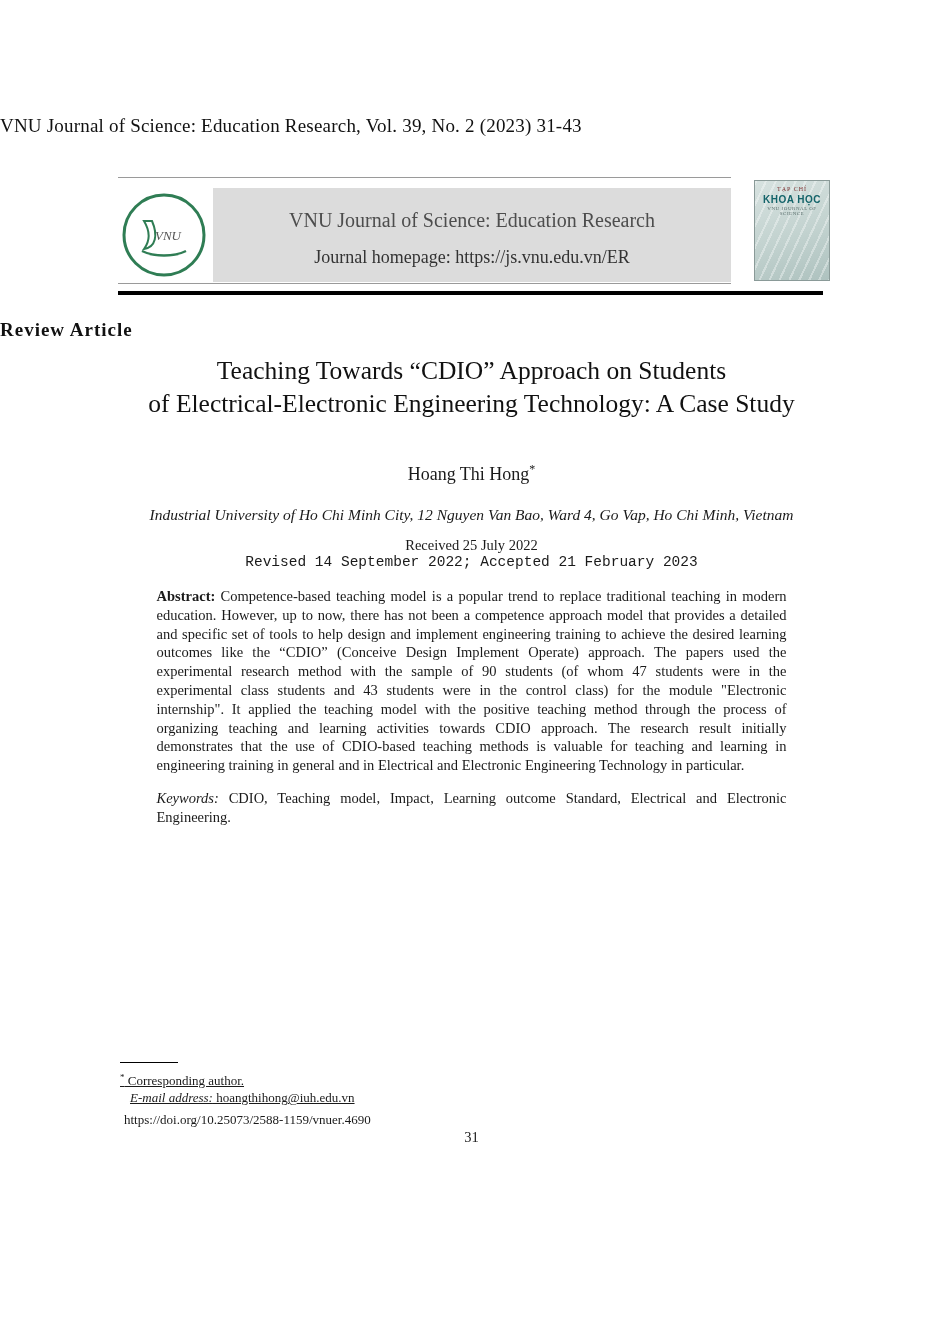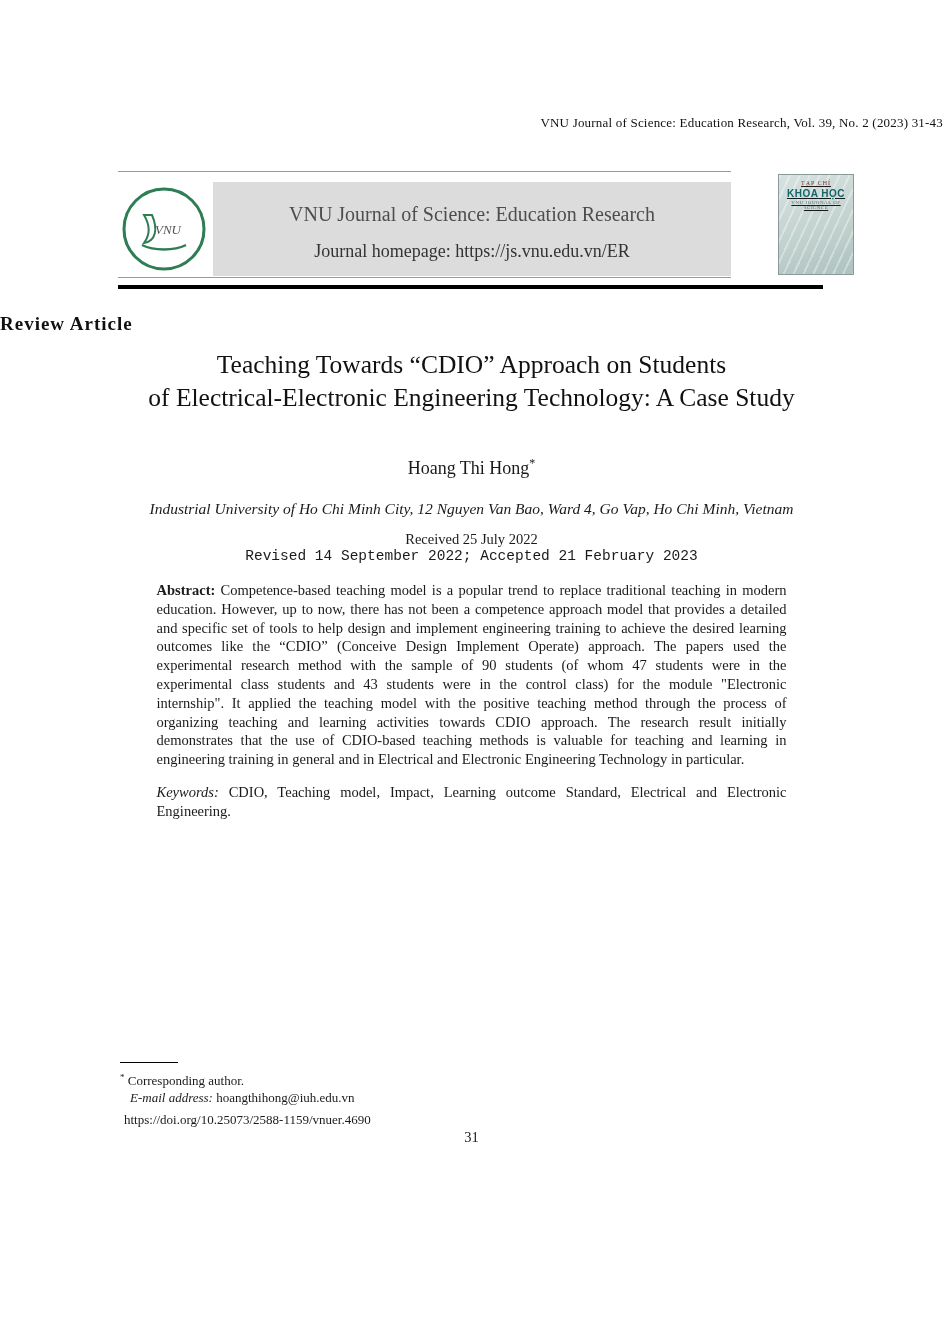--- a/index.html
+++ b/index.html
@@ -7,22 +7,22 @@
     position:relative;
     width:943px;height:1333px;
     margin:0 auto;
     background:#ffffff;
     font-family:"Liberation Serif","DejaVu Serif",serif;
     color:#1a1a1a;
     overflow:hidden;
   }
   .running-head{
     padding-top:115px;
-    text-align:right;
-    font-size:13px;
+    text-align:left;
+    font-size:19px;
     letter-spacing:0.2px;
     color:#111;
   }
   
   .banner{
     position:relative;
     margin:40px 0 0 118px;
     width:705px;height:107px;
   }
   .banner-line-top,.banner-line-bottom{
@@ -42,29 +42,28 @@
     margin-top:21px;
     font-size:20px;
     color:#4d4d4d;
   }
   .homepage{
     margin-top:15px;
     font-size:18px;
     color:#333;
   }
   .cover{
-    position:absolute;left:660px;top:3px;width:76px;height:101px;
+    position:absolute;left:636px;top:3px;width:76px;height:101px;
     border:1px solid #8a9a98;
     background:
       repeating-linear-gradient(115deg, rgba(255,255,255,0.35) 0 2px, rgba(255,255,255,0) 2px 9px),
       linear-gradient(160deg,#d7e2e0 0%,#c2d2cf 55%,#aec2bf 100%);
     box-sizing:border-box;
     text-align:center;
     overflow:hidden;
-    text-decoration:underline;
   }
   .cover-top{
     margin-top:5px;
     font-size:6px;
     color:#7c3030;
     letter-spacing:1px;
   }
   .cover-title{
     margin-top:2px;
     font-size:10px;
@@ -141,21 +140,21 @@
     line-height:18.8px;
   }
   .keywords-label{font-style:italic;}
   
   .footnote-rule{
     position:absolute;left:120px;top:1062px;
     width:58px;height:1px;background:#000;
   }
   .footnote{
     position:absolute;left:120px;top:1069px;
-    font-size:13px;line-height:16px;
+    font-size:13px;line-height:16px;text-decoration:underline;
   }
   .footnote sup{font-size:9px;}
   .footnote .email-line{margin-left:10px;margin-top:1px;}
   .email-label{font-style:italic;}
   .doi-line{
     position:absolute;left:124px;top:1112px;
     font-size:13px;
   }
   .page-number{
     position:absolute;left:0;top:1129px;width:943px;

